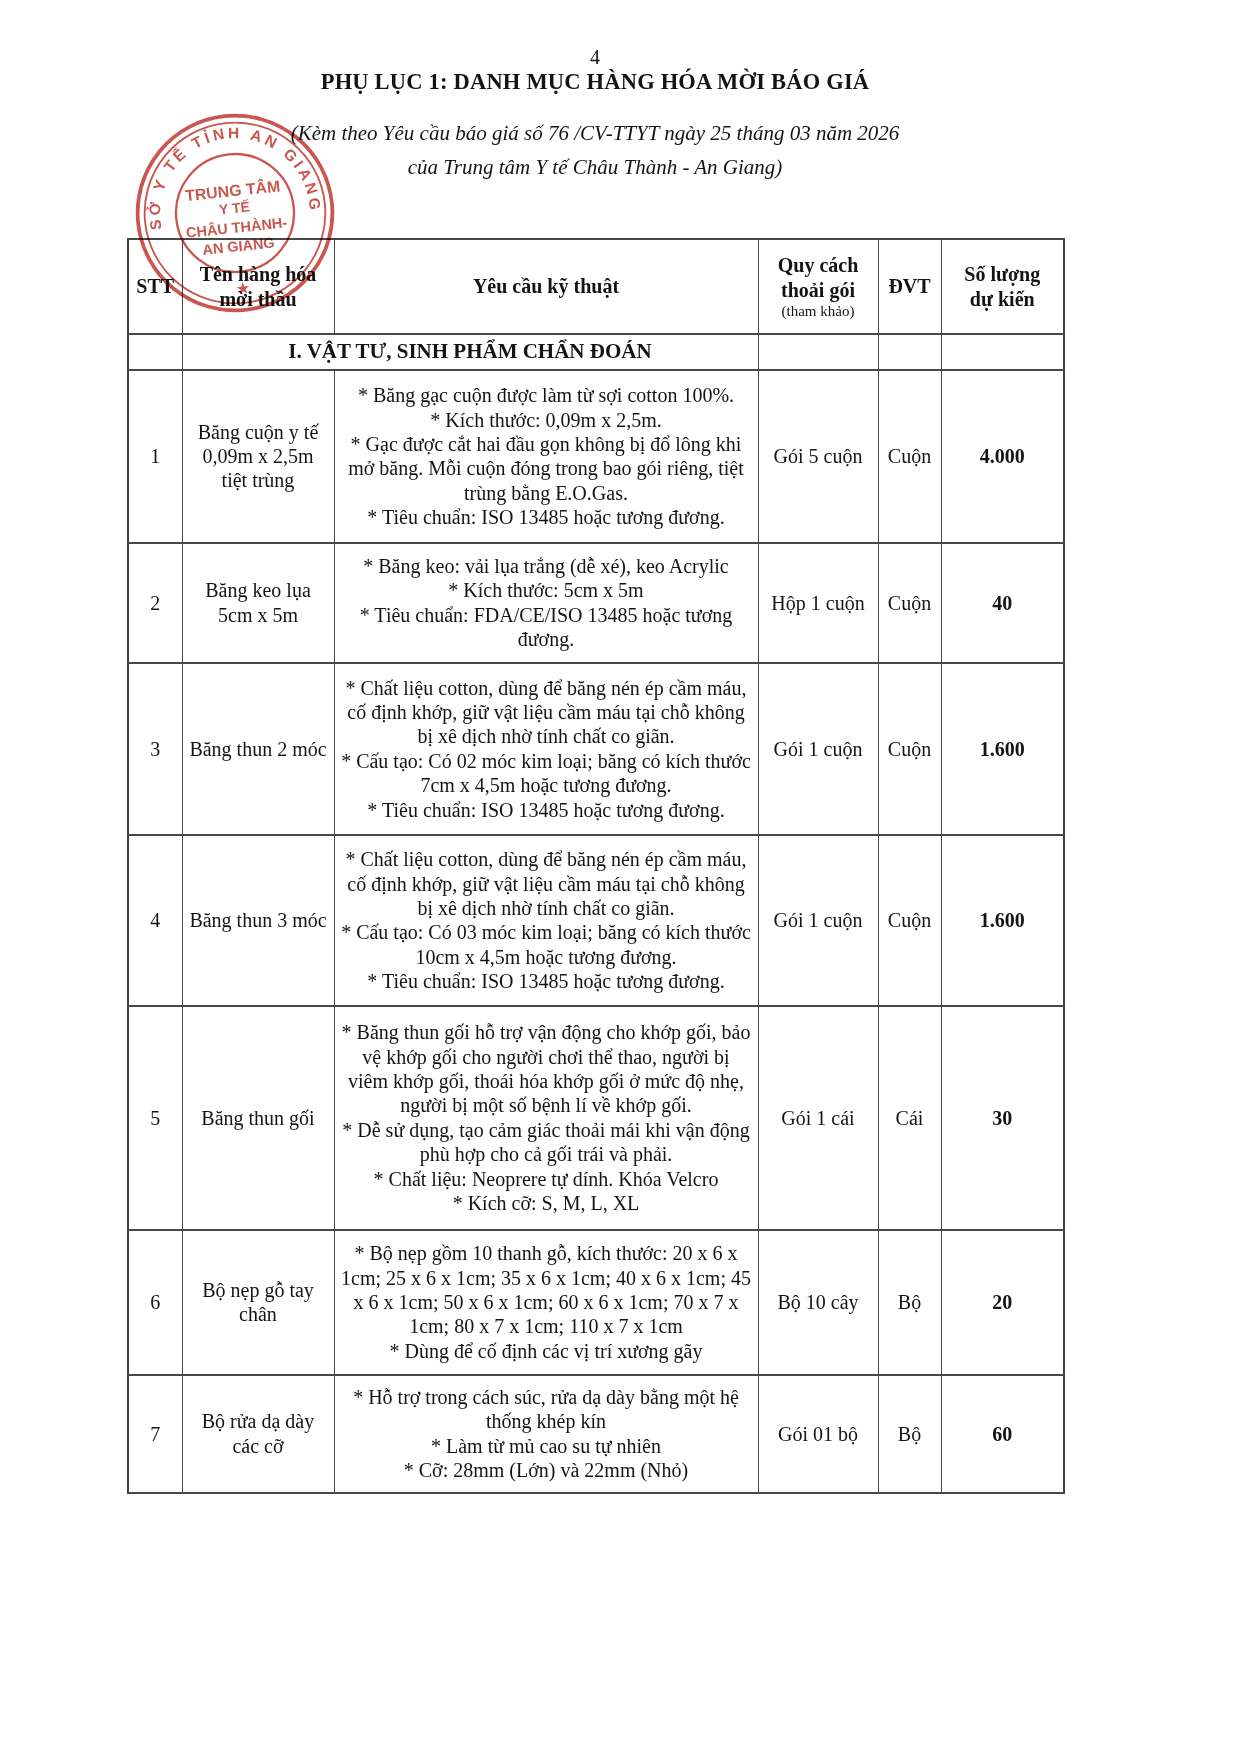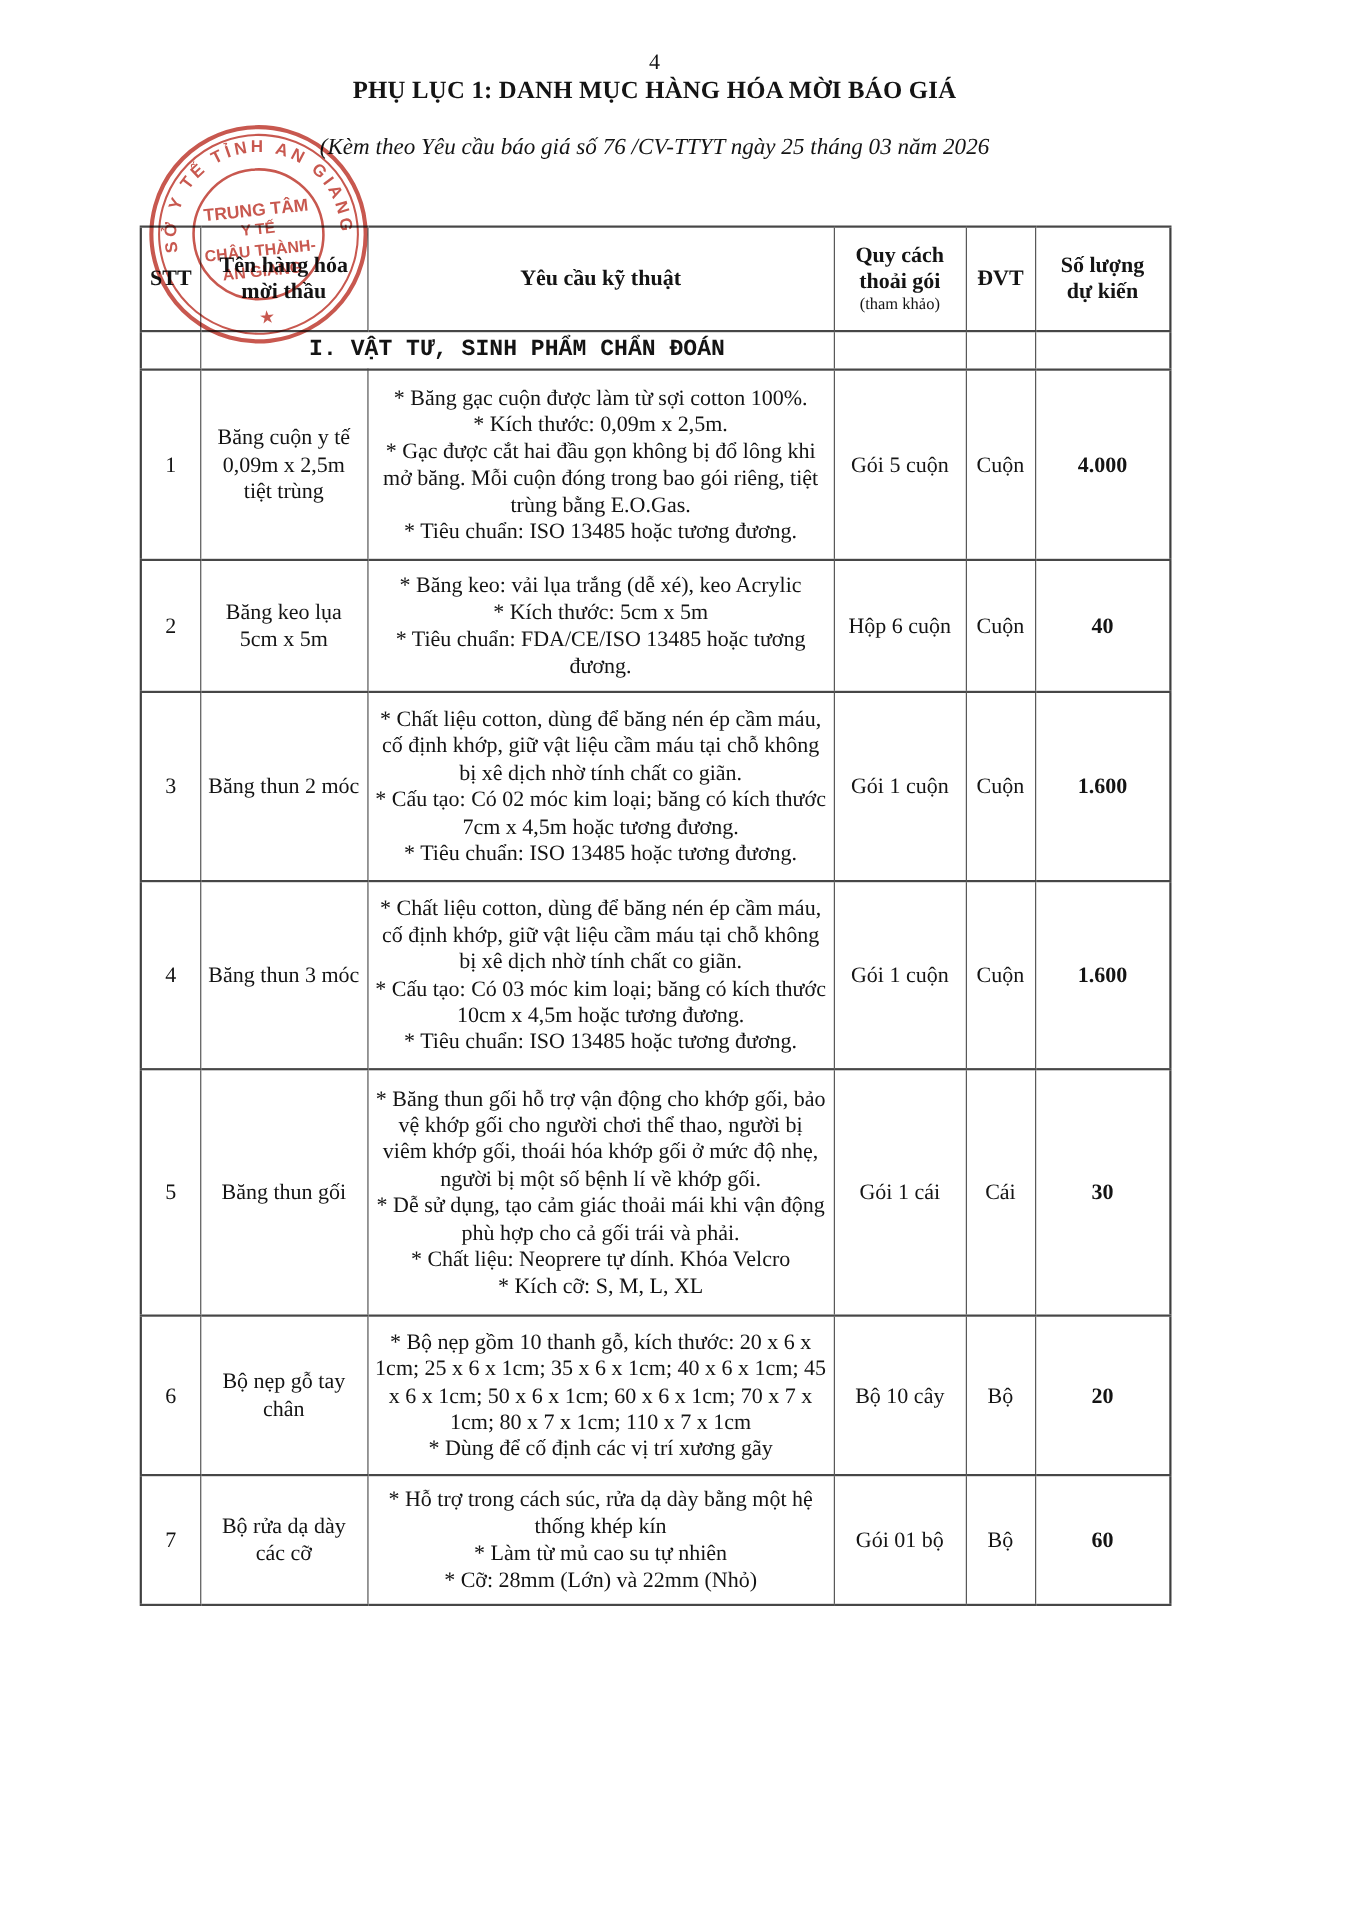--- a/index.html
+++ b/index.html
@@ -69,21 +69,21 @@
   .note { font-weight:normal; font-size:15px; }
   .section-cell {
     text-align:left;
     font-weight:bold;
     font-size:21px;
     padding-left:8px;
   }
   .cell-name  { text-align:left; padding:6px 4px 6px 8px; }
   .cell-specs { text-align:left; padding:6px 4px 6px 9px; white-space:pre-line; }
   .cell-qty   { font-weight:bold; }
-  tbody tr:nth-child(1) { height:28px;font-family:Liberation Mono, monospace;  }
+  tbody tr:nth-child(1) { height:28px;  }
   tbody tr:nth-child(2) { height:173px; }
   tbody tr:nth-child(3) { height:120px; }
   tbody tr:nth-child(4) { height:172px; }
   tbody tr:nth-child(5) { height:171px; }
   tbody tr:nth-child(6) { height:224px; }
   tbody tr:nth-child(7) { height:145px; }
   tbody tr:nth-child(8) { height:118px; }
   .stamp text { font-family:"Liberation Sans", sans-serif; font-weight:bold; }
 </style>
 </head>
@@ -110,20 +110,21 @@
       <text x="110" y="110" text-anchor="middle" font-size="15" fill="#c2463c">Y TẾ</text>
       <text x="110" y="131" text-anchor="middle" font-size="15.5" fill="#c2463c">CHÂU THÀNH-</text>
       <text x="110" y="151" text-anchor="middle" font-size="15.5" fill="#c2463c">AN GIANG</text>
       <text x="110" y="196" text-anchor="middle" font-size="15" fill="#c2463c">★</text>
     </svg>
   </div>
 
   <div class="doc-header">
     <div class="doc-title">PHỤ LỤC 1: DANH MỤC HÀNG HÓA MỜI BÁO GIÁ</div>
     <div class="doc-subtitle">(Kèm theo Yêu cầu báo giá số 76 /CV-TTYT ngày 25 tháng 03 năm 2026</div>
+    <div class="doc-subtitle">của Trung tâm Y tế Châu Thành - An Giang)</div>
   </div>
 
   <table class="goods-table">
     <colgroup>
       <col style="width:54px">
         <col style="width:152px">
         <col style="width:424px">
       <col style="width:120px">
         <col style="width:63px">
         <col style="width:123px">
@@ -174,21 +175,21 @@
         <td>Cuộn</td>
         <td class="cell-qty">4.000</td>
       </tr>
 
       <tr>
         <td>2</td>
         <td class="cell-name">Băng keo lụa 5cm x 5m</td>
         <td class="cell-specs">* Băng keo: vải lụa trắng (dễ xé), keo Acrylic
 * Kích thước: 5cm x 5m
 * Tiêu chuẩn: FDA/CE/ISO 13485 hoặc tương đương.</td>
-        <td>Hộp 6 cuộn</td>
+        <td>Hộp 1 cuộn</td>
         <td>Cuộn</td>
         <td class="cell-qty">40</td>
       </tr>
 
       <tr>
         <td>3</td>
         <td class="cell-name">Băng thun 2 móc</td>
         <td class="cell-specs">* Chất liệu cotton, dùng để băng nén ép cầm máu, cố định khớp, giữ vật liệu cầm máu tại chỗ không bị xê dịch nhờ tính chất co giãn.
 * Cấu tạo: Có 02 móc kim loại; băng có kích thước 7cm x 4,5m hoặc tương đương.
 * Tiêu chuẩn: ISO 13485 hoặc tương đương.</td>

